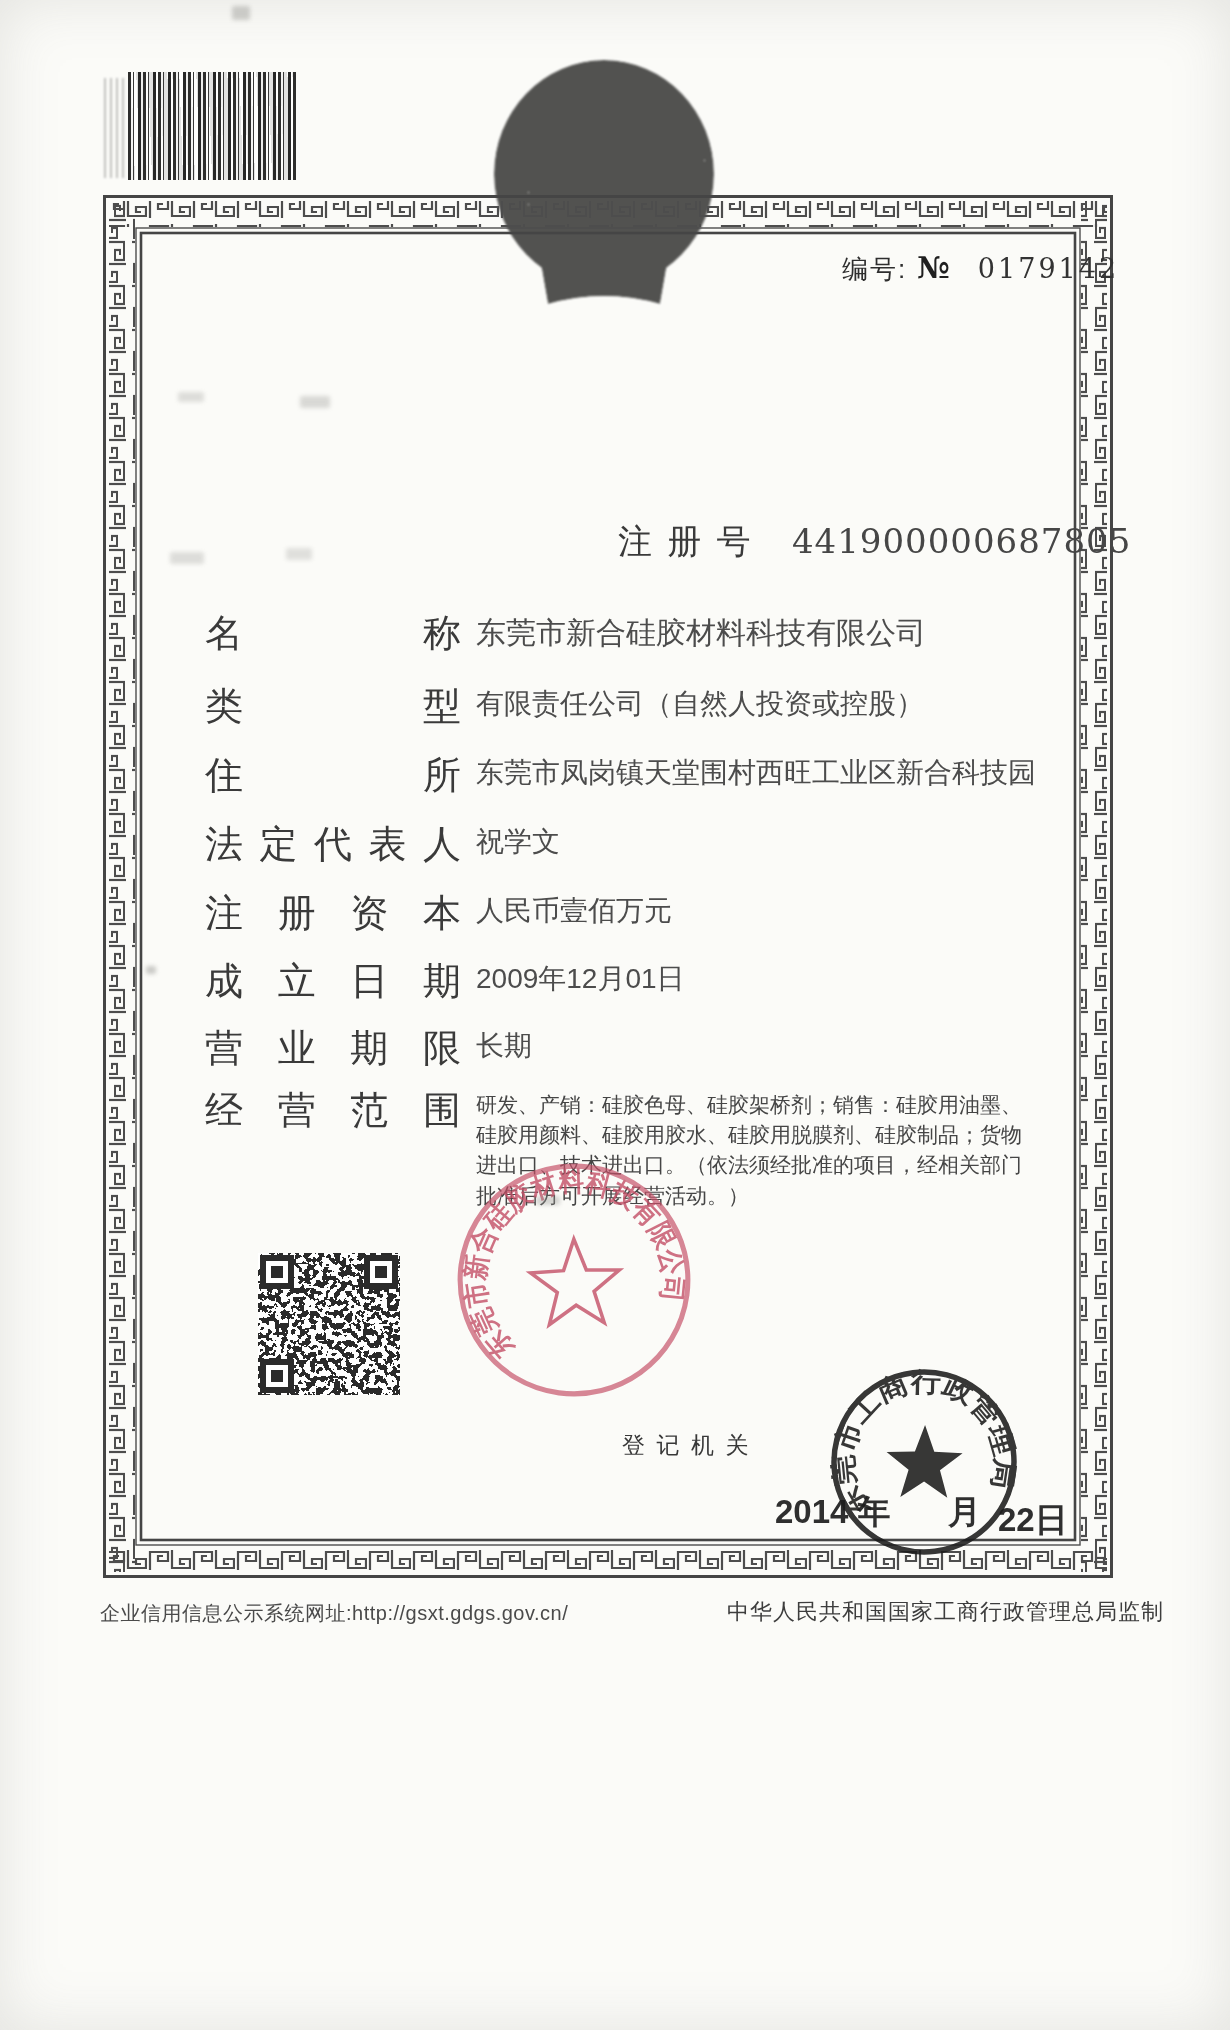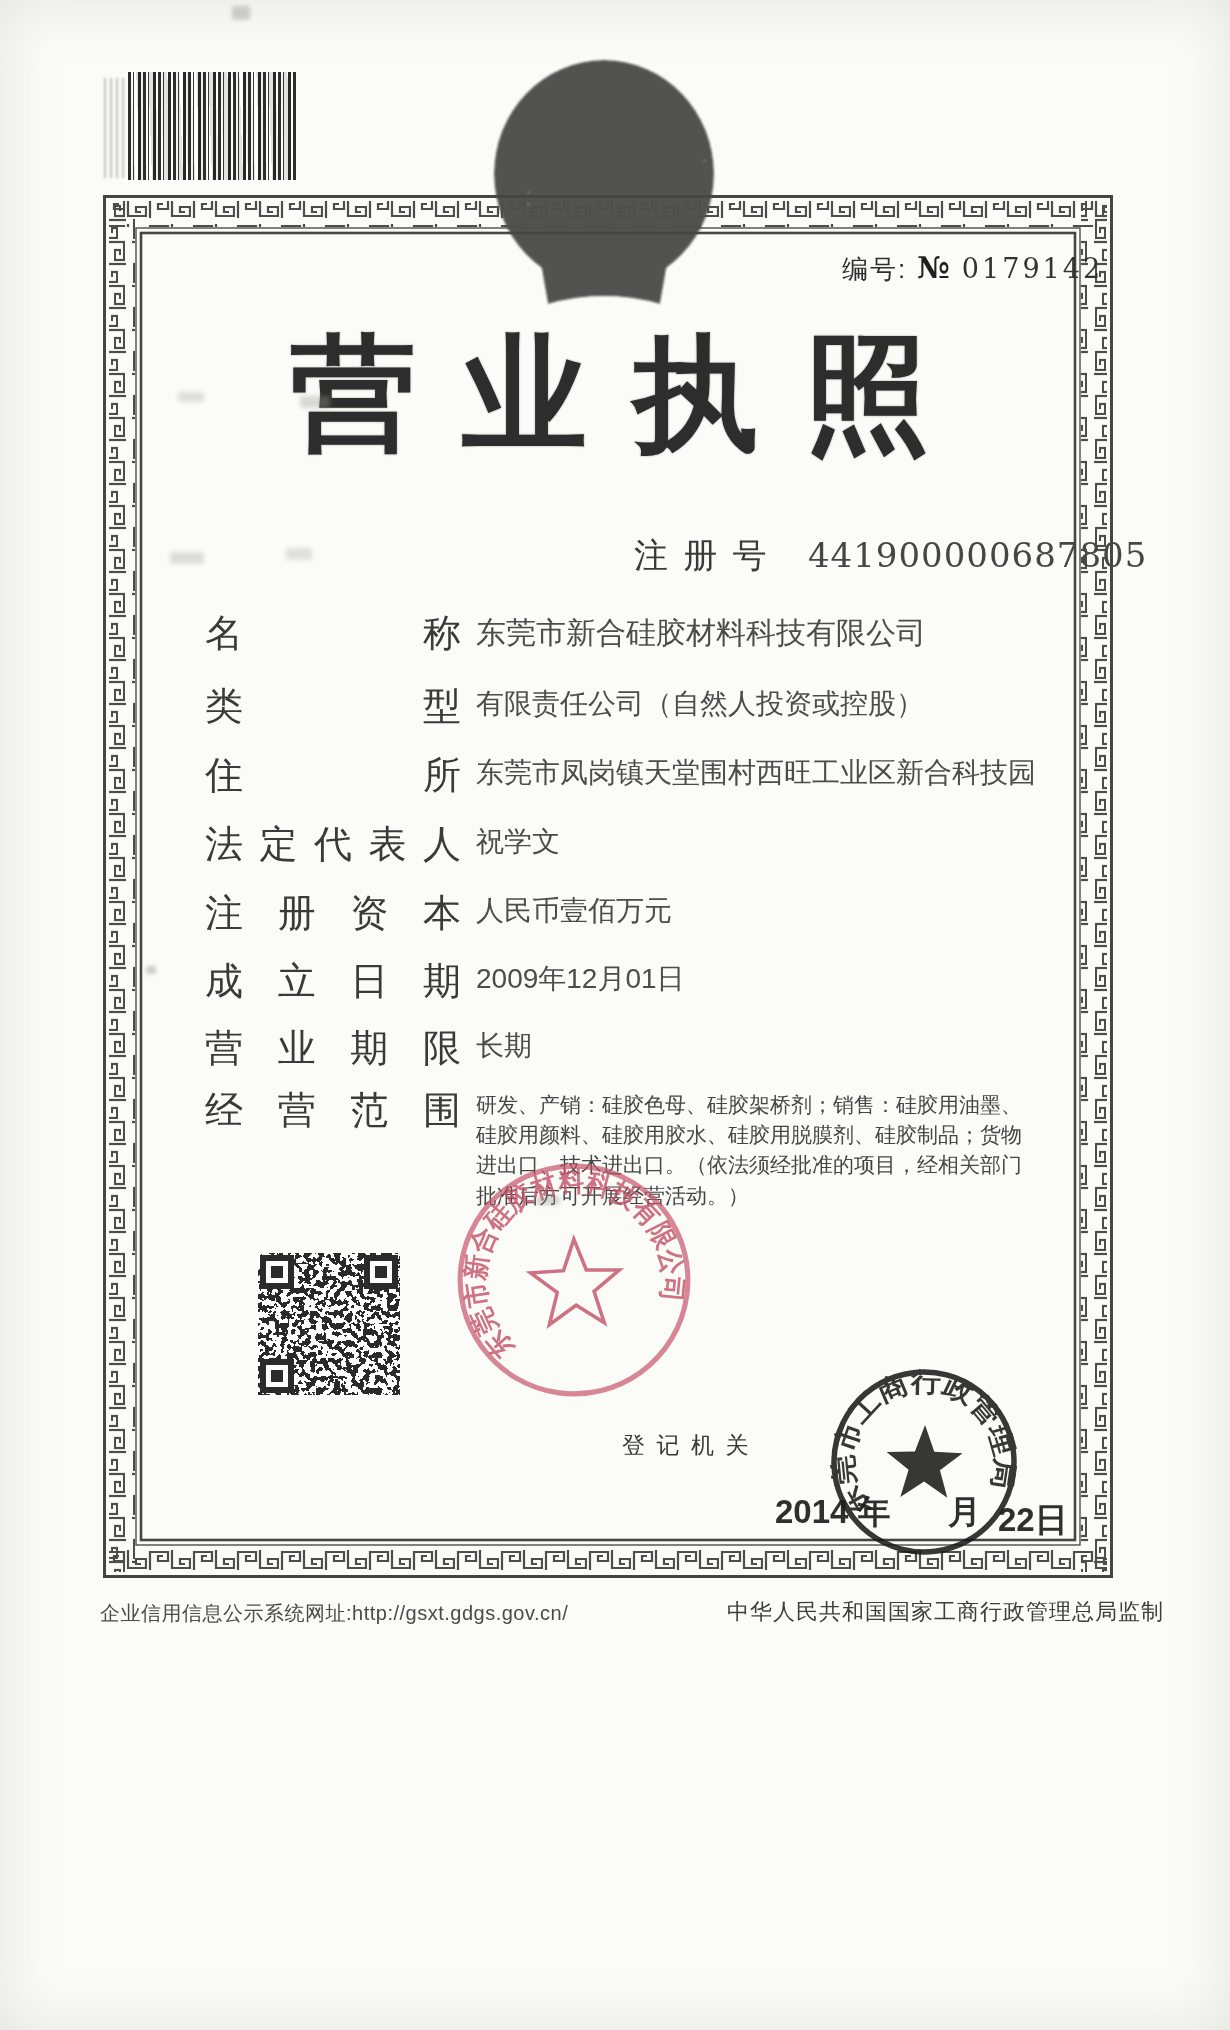--- a/index.html
+++ b/index.html
@@ -21,29 +21,29 @@
   
   .emblem{left:486px;top:58px;width:238px;height:250px;filter:blur(.8px) contrast(1.05);opacity:.93;}
 
   
   .frame{left:103px;top:195px;width:1010px;height:1383px;}
 
   
   .serial{top:250px;left:842px;white-space:nowrap;}
   .serial .lbl{font-size:26px;color:#2e2e2e;font-weight:400;letter-spacing:2px;}
   .serial .no{font-family:"DejaVu Serif",serif;font-weight:700;font-size:30px;color:#1f1f1f;margin-left:10px;}
-  .serial .num{font-family:"DejaVu Serif",serif;font-size:27px;color:#333;margin-left:12px;letter-spacing:3px;}
+  .serial .num{font-family:"DejaVu Serif",serif;font-size:27px;color:#333;margin-left:28px;letter-spacing:3px;}
 
   
   .title{top:322px;left:105px;width:1010px;text-align:center;font-size:125px;line-height:1.15;
          font-weight:900;color:#2d2d2d;letter-spacing:.37em;text-indent:.37em;
          text-shadow:0 0 2px rgba(70,70,70,.55);}
 
   
-  .regno{top:533px;left:618px;white-space:nowrap;margin-left:16px;}
+  .regno{top:519px;left:618px;white-space:nowrap;}
   .regno .lbl{font-size:34px;color:#3a3a3a;letter-spacing:.45em;font-weight:500;}
   .regno .val{font-family:"DejaVu Serif",serif;font-size:34px;color:#464646;margin-left:26px;letter-spacing:1px;}
 
   
   .row{position:absolute;left:0;top:0;width:100%;}
   .flabel{position:absolute;left:205px;width:256px;font-size:38px;font-weight:500;color:#3a3a3a;
           text-align:justify;text-align-last:justify;line-height:1.1;}
   .fvalue{position:absolute;left:476px;width:560px;font-size:28px;color:#4c4c4c;line-height:1.3;}
   .fvalue.big{font-size:30px;}
   .fvalue.scope{font-size:21px;width:548px;line-height:1.44;color:#454545;}
@@ -115,21 +115,20 @@
     <rect x="6" y="6" width="998" height="26" fill="url(#mh)"></rect>
     <rect x="6" y="1351" width="998" height="26" fill="url(#mh)"></rect>
     <rect x="33" y="33" width="944" height="1317" fill="none" stroke="#4d4d4d" stroke-width="1.4"></rect>
     <rect x="38" y="38" width="934" height="1307" fill="none" stroke="#454545" stroke-width="2.6"></rect>
   </svg>
 
   <div class="abs serial">
     <span class="lbl">编号:</span><span class="no">№</span><span class="num">0179142</span>
   </div>
 
-  <div class="abs title">营业执照</div>
 
   <div class="abs regno">
     <span class="lbl">注册号</span><span class="val">441900000687805</span>
   </div>
 
   <div class="row" style="top:613px">
     <div class="flabel">名称</div>
     <div class="fvalue big">东莞市新合硅胶材料科技有限公司</div>
   </div>
   <div class="row" style="top:686px">

